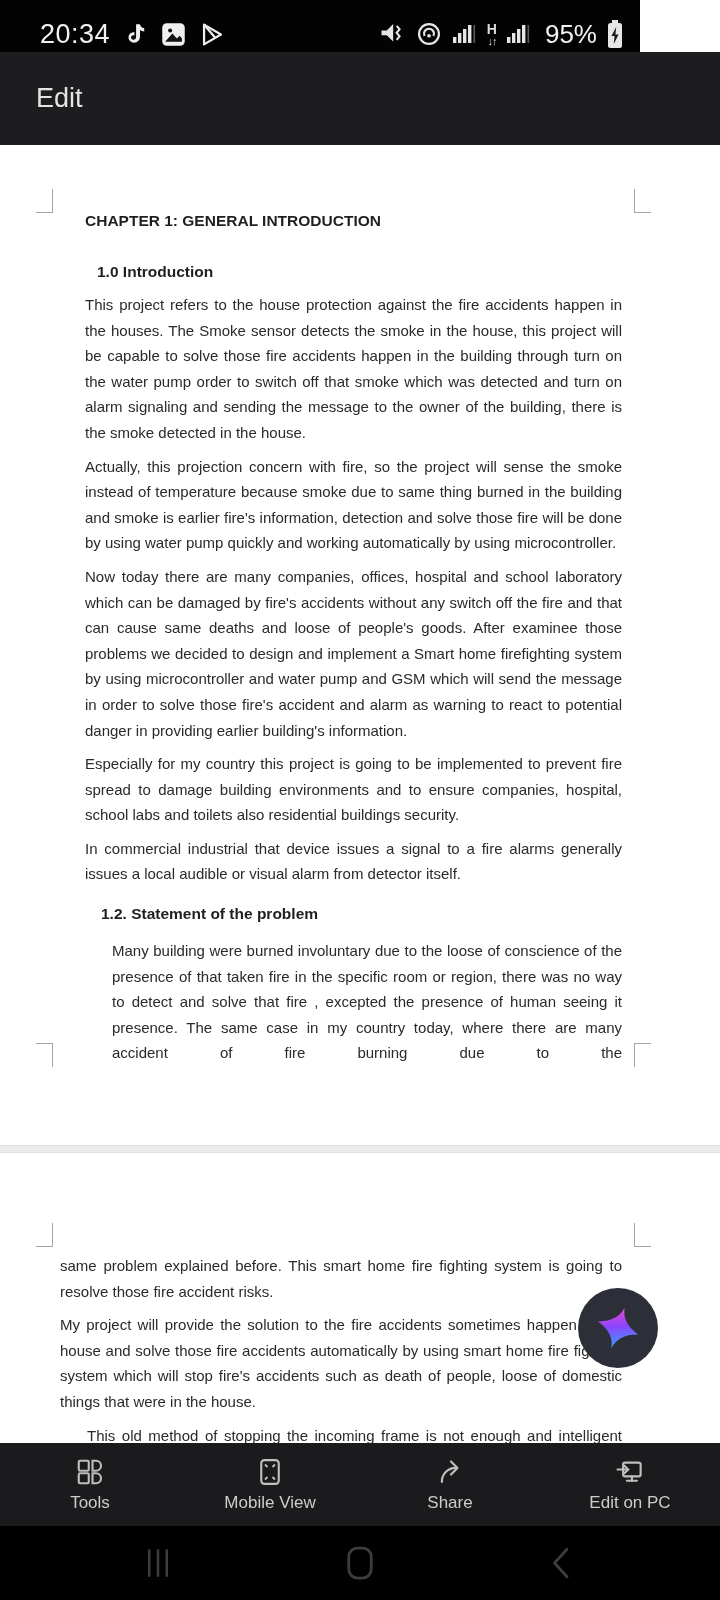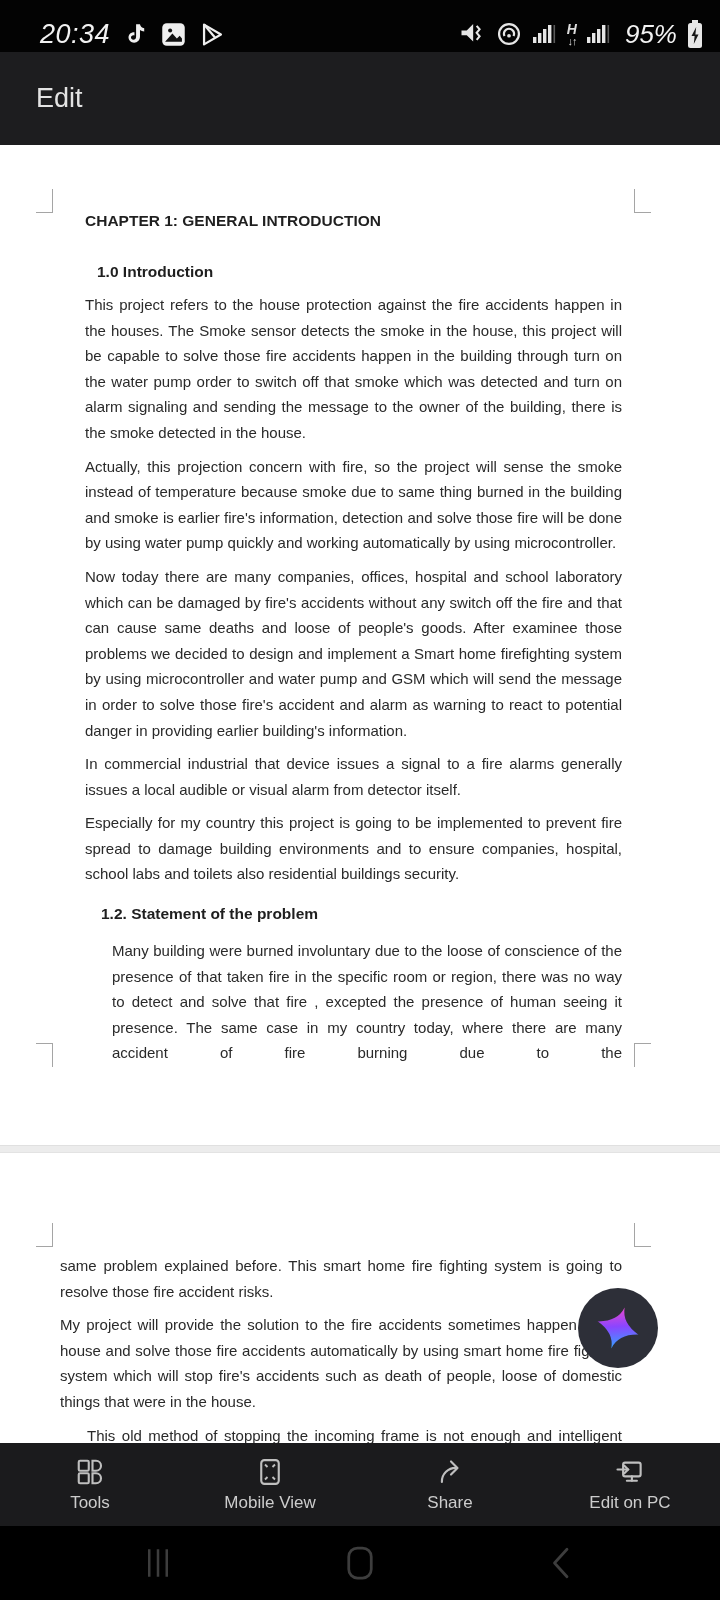--- a/index.html
+++ b/index.html
@@ -4,25 +4,24 @@
 <style>
   * { margin:0; padding:0; box-sizing:border-box; }
   html,body { background:#000; }
   .screen {
     position:relative; width:720px; height:1600px; margin:0 auto;
     background:#ffffff; overflow:hidden;
     font-family:"Liberation Sans","DejaVu Sans",sans-serif;
   }
   
   .status-bar{
-    position:absolute; top:0; left:0; width:720px; height:52px;
+    position:absolute; top:0; left:0; width:640px; height:52px;
     background:#030303; color:#f2f2f2;
     display:flex; align-items:center; justify-content:space-between;
     padding:16px 16px 0 40px;
-    font-style:italic;
   }
   .sb-left{ display:flex; align-items:center; gap:12px; }
   .sb-right{ display:flex; align-items:center; gap:9px; }
   .sb-time{ font-size:27px; letter-spacing:.5px; }
   .sb-ico{ display:flex; align-items:center; }
   .battery-pct{ font-size:26px; margin-left:4px; }
   .hicon{ display:flex; flex-direction:column; align-items:center; line-height:1; color:#dcdcdc; }
   .hicon .h{ font-size:14px; font-weight:bold; }
   .hicon .arr{ font-size:11px; letter-spacing:-1px; }
   
@@ -170,22 +169,22 @@
       <div class="mark mk-tl" style="left:36px;top:44px"></div>
       <div class="mark mk-tr" style="left:634px;top:44px"></div>
       <div class="mark mk-bl" style="left:36px;top:898px"></div>
       <div class="mark mk-br" style="left:634px;top:898px"></div>
 
       <h3 class="h-chapter">CHAPTER 1: GENERAL INTRODUCTION</h3>
       <h3 class="h-section">1.0 Introduction</h3>
       <p>This project refers to the house protection against the fire accidents happen in the houses. The Smoke sensor detects the smoke in the house, this project will be capable to solve those fire accidents happen in the building through turn on the water pump order to switch off that smoke which was detected and turn on alarm signaling and sending the message to the owner of the building, there is the smoke detected in the house.</p>
       <p>Actually, this projection concern with fire, so the project will sense the smoke instead of temperature because smoke due to same thing burned in the building and smoke is earlier fire's information, detection and solve those fire will be done by using water pump quickly and working automatically by using microcontroller.</p>
       <p>Now today there are many companies, offices, hospital and school laboratory which can be damaged by fire's accidents without any switch off the fire and that can cause same deaths and loose of people's goods. After examinee those problems we decided to design and implement a Smart home firefighting system by using microcontroller and water pump and GSM which will send the message in order to solve those fire's accident and alarm as warning to react to potential danger in providing earlier building's information.</p>
+      <p>Especially for my country this project is going to be implemented to prevent fire spread to damage building environments and to ensure companies, hospital, school labs and toilets also residential buildings security.</p>
       <p>In commercial industrial that device issues a signal to a fire alarms generally issues a local audible or visual alarm from detector itself.</p>
-      <p>Especially for my country this project is going to be implemented to prevent fire spread to damage building environments and to ensure companies, hospital, school labs and toilets also residential buildings security.</p>
       <h3 class="h-mid">1.2. Statement of the problem</h3>
       <p class="cont">Many building were burned involuntary due to the loose of conscience of the presence of that taken fire in the specific room or region, there was no way to detect and solve that fire , excepted the presence of human seeing it presence. The same case in my country today, where there are many accident of fire burning due to the</p>
     </div>
 
     <div class="page-gap"></div>
 
     <div class="page page2">
       <div class="mark mk-tl" style="left:36px;top:70px"></div>
       <div class="mark mk-tr" style="left:634px;top:70px"></div>
       <p>same problem explained before. This smart home fire fighting system is going to resolve those fire accident risks.</p>

